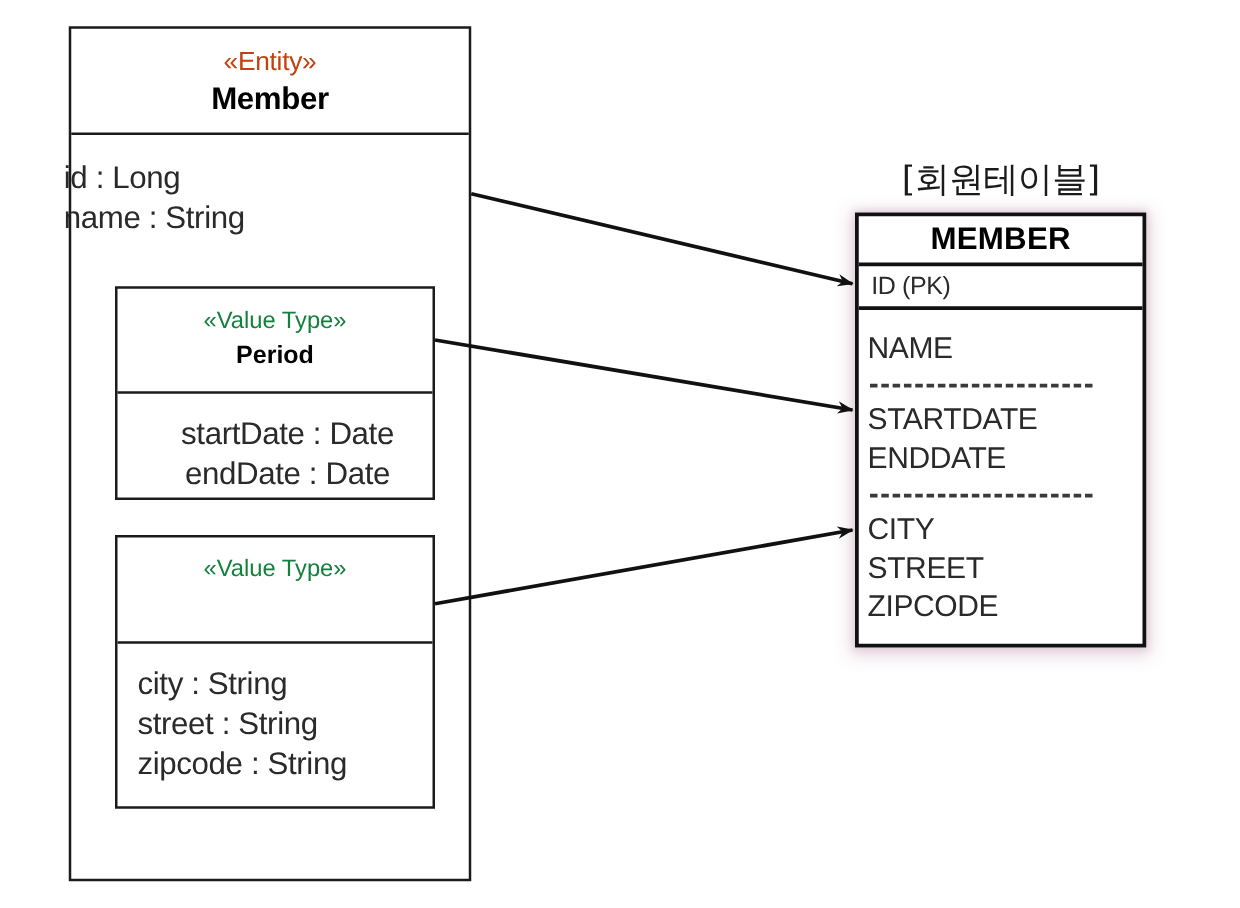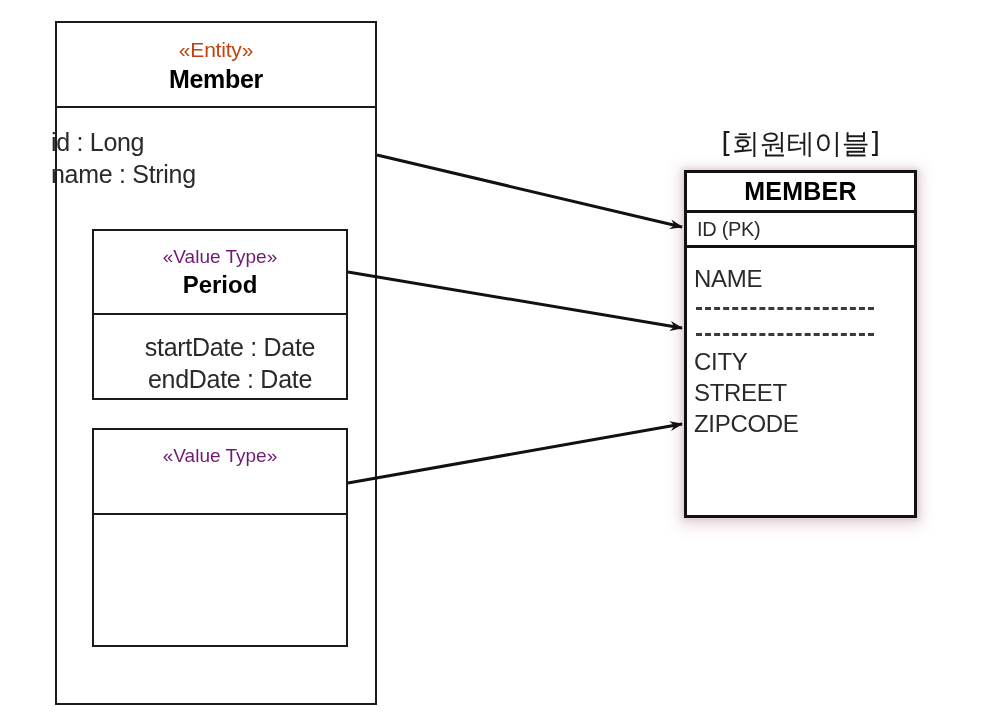--- a/index.html
+++ b/index.html
@@ -114,22 +114,22 @@
     height: 85px;
     border-bottom: 2.5px solid #1b1b1b;
     padding-top: 13px;
   }
   #address-attrs {
     left: 110px;
     top: 531px;
     width: 240px;
   }
 
-  .vt-stereotype { font-size: 19px; line-height: 25px; color: #701a75; }
-  .vt-name { font-weight: bold; font-size: 24px; line-height: 31px; color: #000; }
+  .vt-stereotype { font-size: 19px; line-height: 25px; color: #15803d; }
+  .vt-name { font-weight: bold; font-size: 20px; line-height: 31px; color: #000; }
 
   
   #db-caption {
     position: absolute;
     left: 684px;
     top: 106px;
     width: 233px;
     text-align: center;
     font-size: 28px;
     line-height: 40px;
@@ -232,29 +232,34 @@
     </div>
   </div>
   <div class="attr-list" id="period-attrs">startDate : Date
 endDate : Date</div>
 
   <div class="uml-box" id="address-box">
     <div class="uml-header" id="address-header">
       <div class="vt-stereotype">«Value Type»</div>
     </div>
   </div>
+  <div class="attr-list" id="address-attrs">city : String
+street : String
+zipcode : String</div>
 
   <div id="db-caption">[회원테이블]</div>
 
   <div id="db-table">
     <div id="db-table-name">MEMBER</div>
     <div id="db-pk-row">ID (PK)</div>
     <div id="db-body">
       <div class="db-col">NAME</div>
       <div class="db-divider"></div>
+      <div class="db-col">STARTDATE
+ENDDATE</div>
       <div class="db-divider"></div>
       <div class="db-col">CITY
 STREET
 ZIPCODE</div>
     </div>
   </div>
 
   <svg id="arrows" viewBox="0 0 992 726">
     <defs>
       <marker id="arrowhead" markerWidth="13" markerHeight="10" refX="12" refY="5" orient="auto" markerUnits="userSpaceOnUse">

